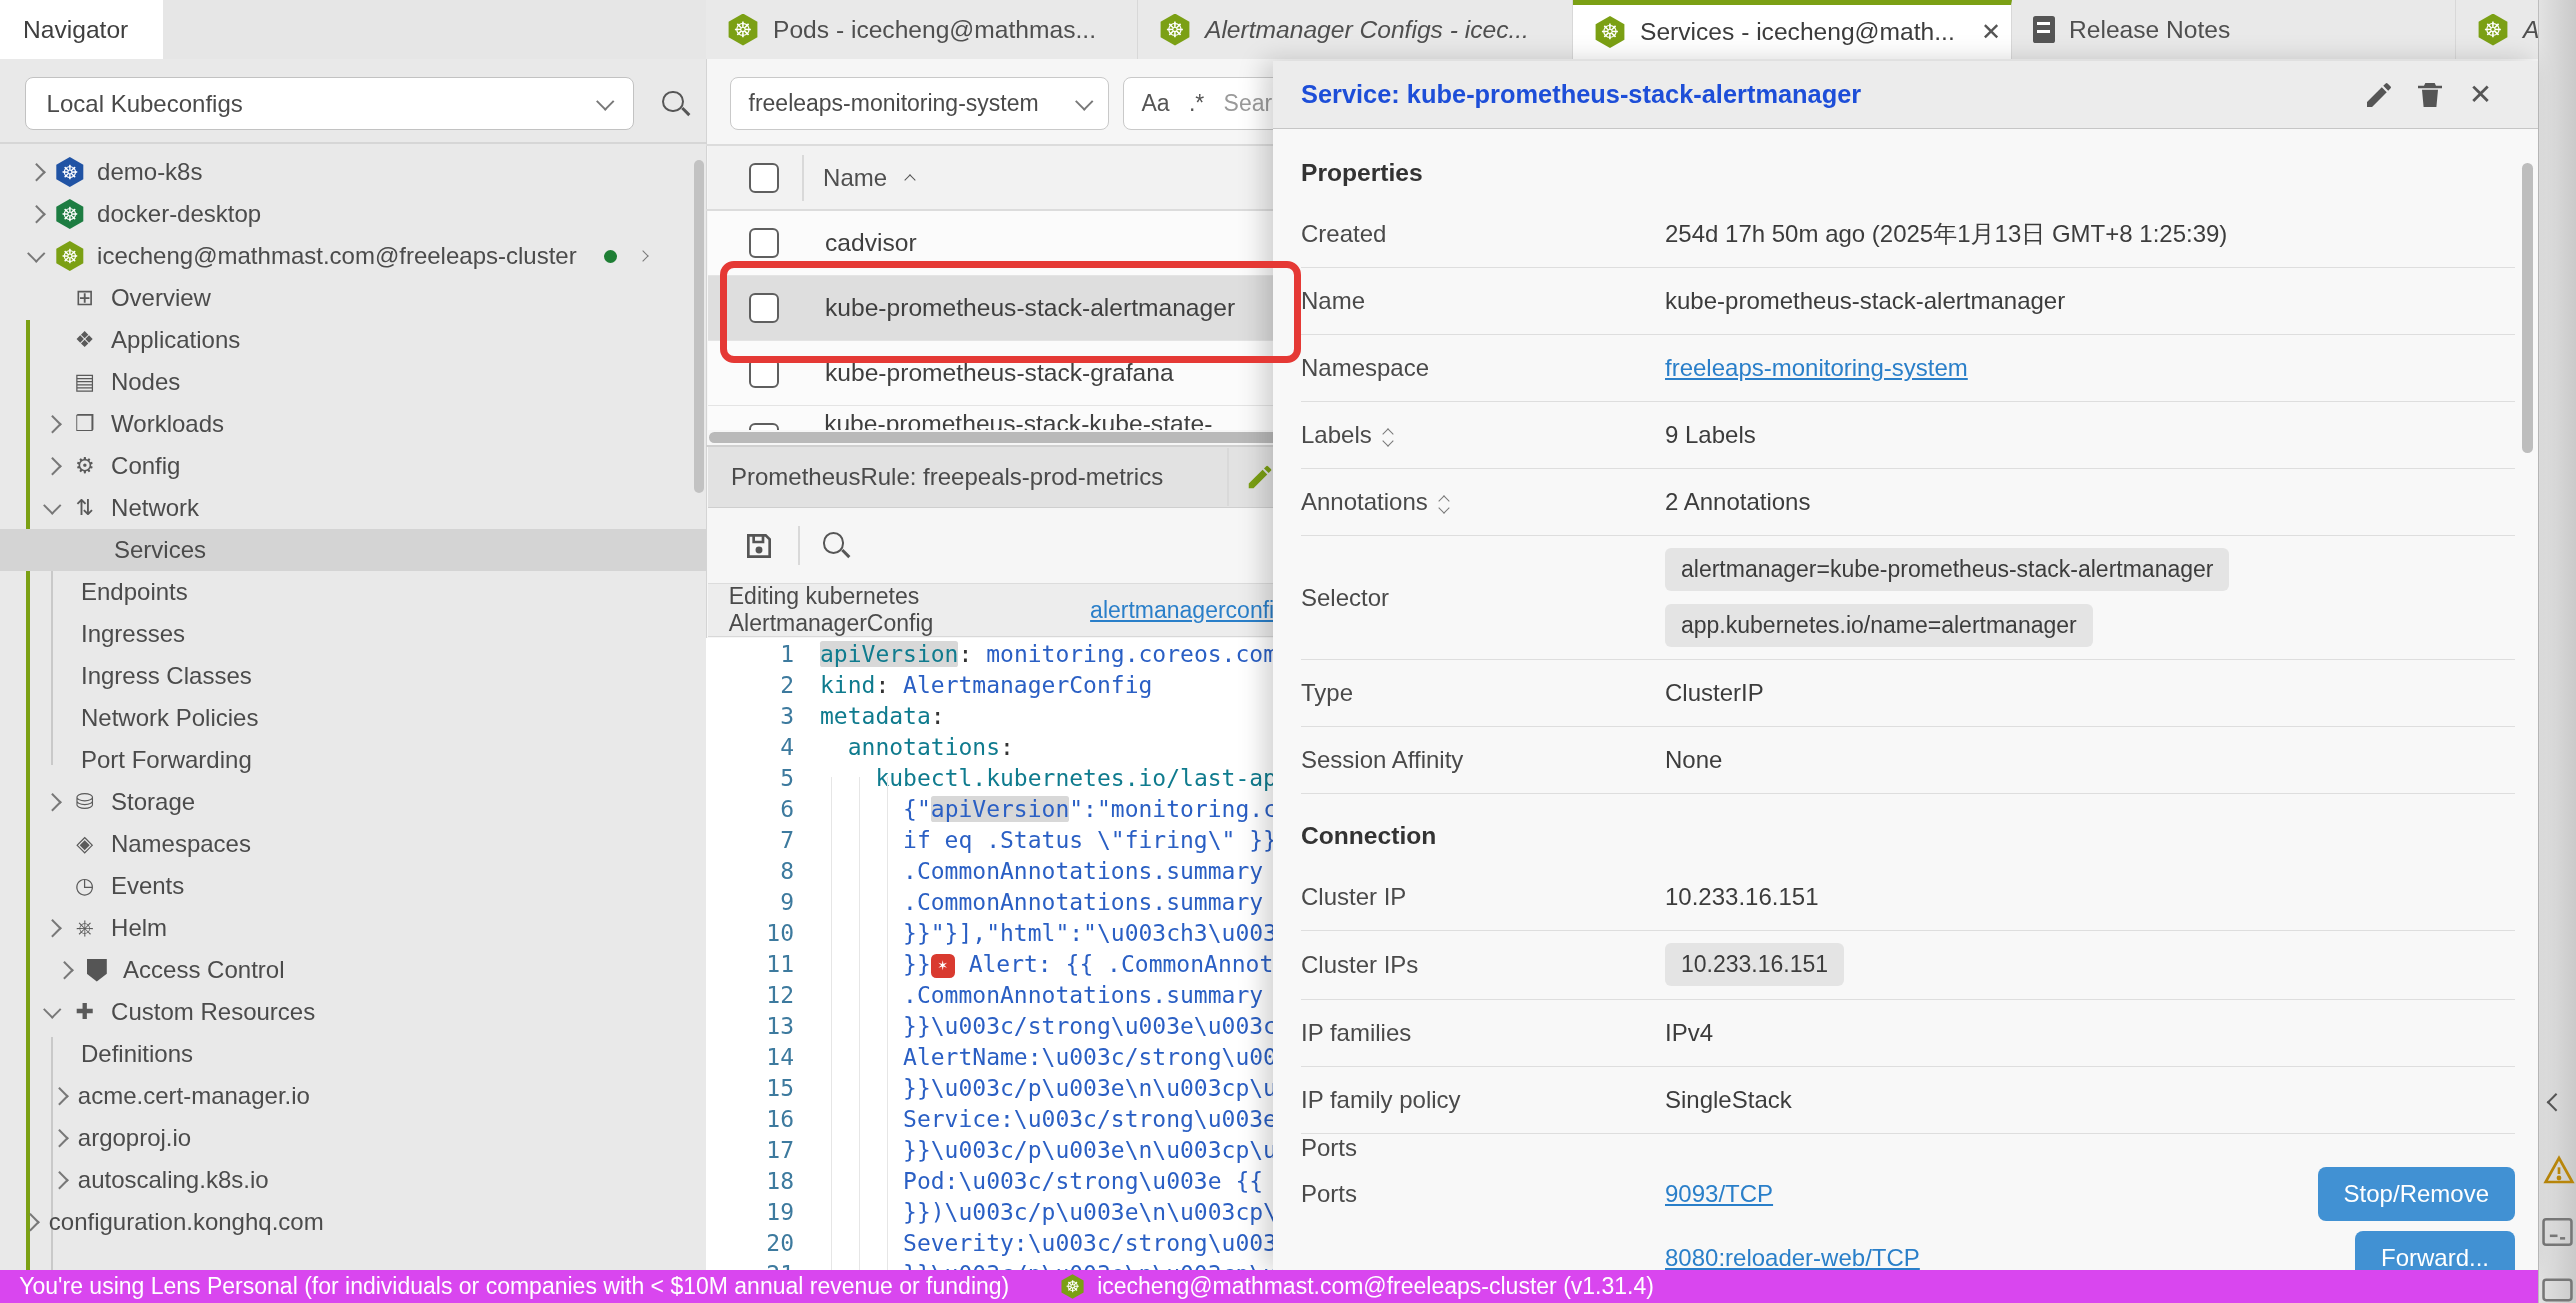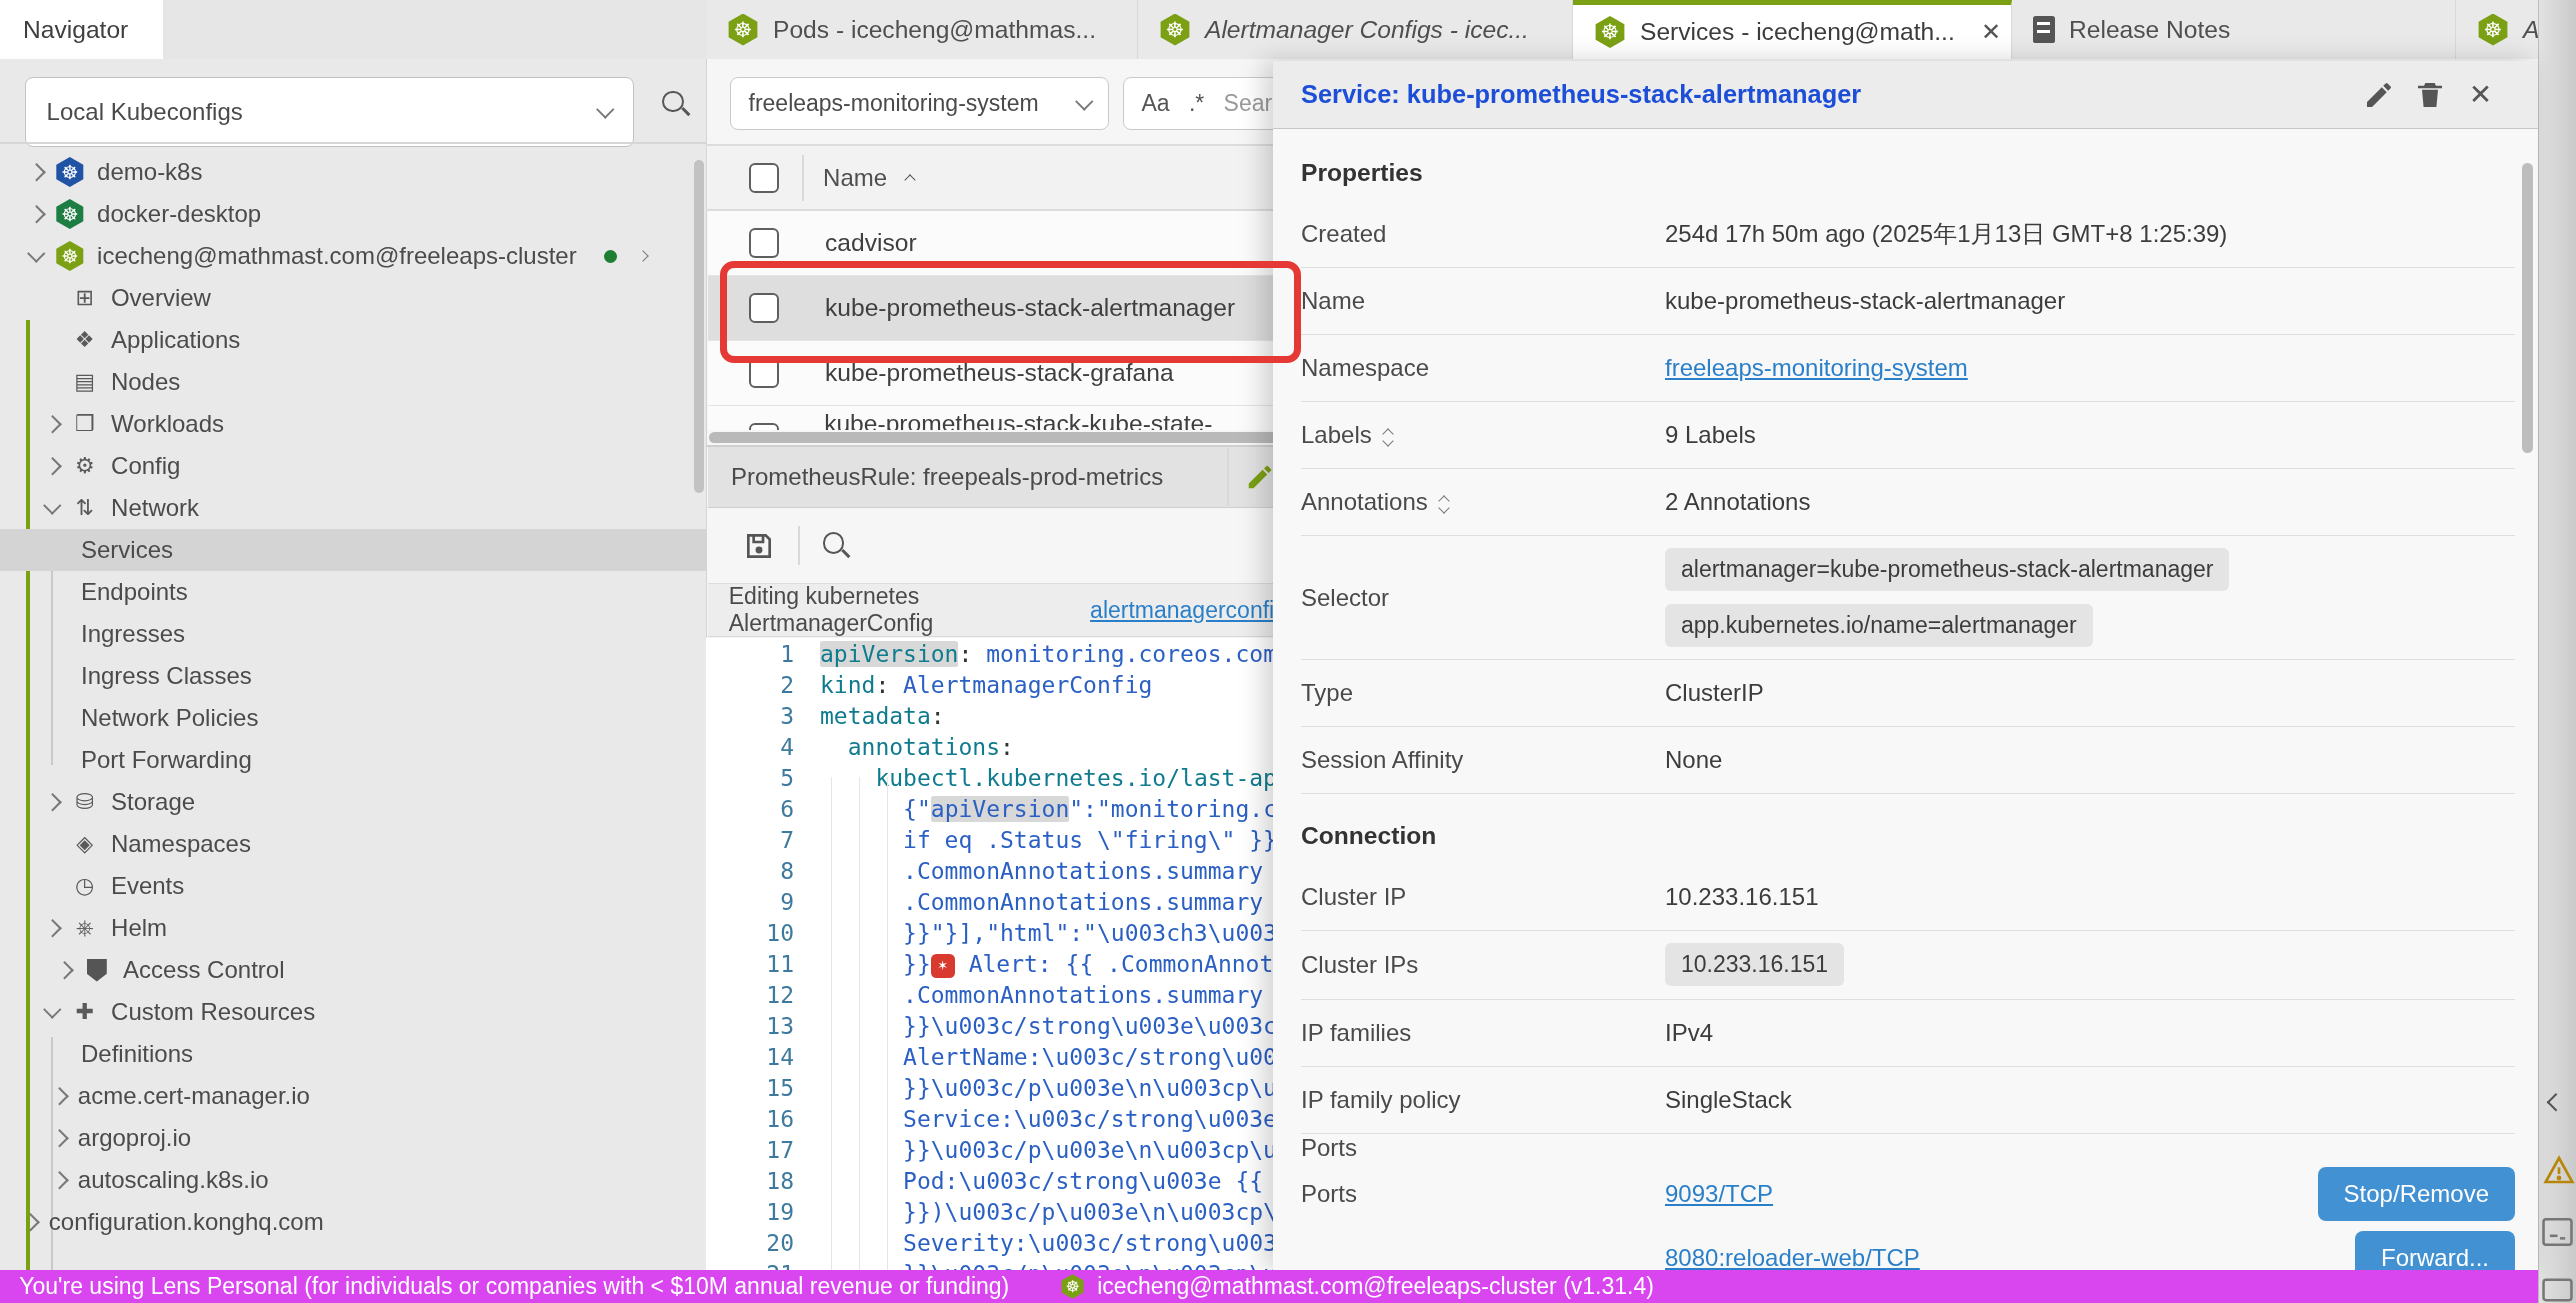--- a/index.html
+++ b/index.html
@@ -17,21 +17,21 @@
   .tab.italic .tlabel{font-style:italic;}
   .tclose{margin-left:12.3px;color:#555;font-size:24px;}
   .hex{display:inline-flex;align-items:center;justify-content:center;flex:0 0 auto;
        clip-path:polygon(50% 0,95% 26%,95% 74%,50% 100%,5% 74%,5% 26%);color:#fff;}
   .hex.tab-ic{width:32px;height:32px;background:#7ba014;font-size:21px;}
   .doc{width:22px;height:27px;background:#555;border-radius:2.6px;position:relative;flex:0 0 auto;}
   .doc::after{content:"";position:absolute;left:4.4px;top:6.1px;width:13px;height:15px;
        background:repeating-linear-gradient(#fff 0 2.6px,transparent 2.6px 8px);}
   
   .sidebar{left:0;top:59px;width:706px;height:1212px;background:#e9e9e9;}
-  .kubesel{left:24.6px;top:77px;width:609px;height:70px;background:#fff;border:1.8px solid #c2c2c2;border-radius:8px;
+  .kubesel{left:24.6px;top:77px;width:609px;height:53px;background:#fff;border:1.8px solid #c2c2c2;border-radius:8px;
        display:flex;align-items:center;justify-content:space-between;padding:0 21px;box-sizing:border-box;color:#4a4a4a;}
   .side-div{left:0;top:142px;width:706px;height:1.8px;background:#d6d6d6;}
   .tree{left:0;top:151px;width:706px;height:1120px;overflow:hidden;}
   .trow{height:42px;display:flex;align-items:center;gap:12.3px;font-size:24px;color:#4b4b4b;position:relative;}
   .trow.sel{background:#d4d4d4;width:693px;}
   .ticon{width:28px;display:inline-flex;justify-content:center;font-size:22px;color:#5a5a5a;flex:0 0 auto;}
   .hex.cl-ic{width:30px;height:30px;font-size:19.3px;}
   .cv{display:inline-block;width:10.5px;height:10.5px;border-right:2.6px solid #787878;border-bottom:2.6px solid #787878;
       transform:rotate(-45deg);flex:0 0 auto;}
   .cv.d{transform:rotate(45deg);margin-top:-5.3px;}
@@ -197,21 +197,21 @@
       <div class="trow" style="padding-left: 46px;">
         <span class="cv "></span>
         <span class="ticon">⚙</span>
         <span>Config</span>
       </div>
       <div class="trow" style="padding-left: 46px;">
         <span class="cv d"></span>
         <span class="ticon">⇅</span>
         <span>Network</span>
       </div>
-      <div class="trow sel" style="padding-left: 81px;">
+      <div class="trow sel" style="padding-left: 114px;">
         <span>Services</span>
       </div>
       <div class="trow" style="padding-left: 81px;">
         <span>Endpoints</span>
       </div>
       <div class="trow" style="padding-left: 81px;">
         <span>Ingresses</span>
       </div>
       <div class="trow" style="padding-left: 81px;">
         <span>Ingress Classes</span>

